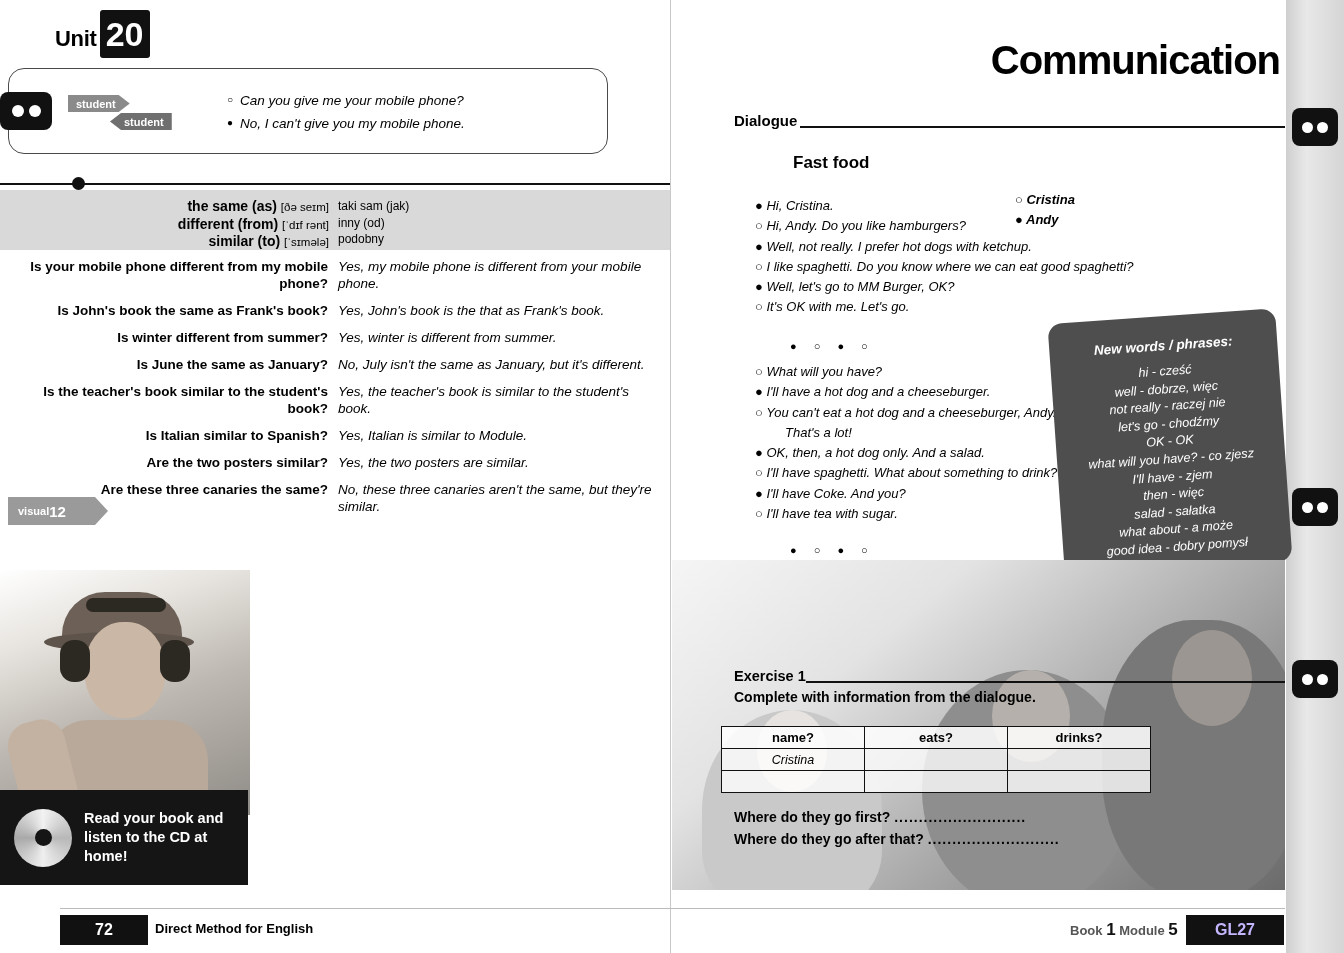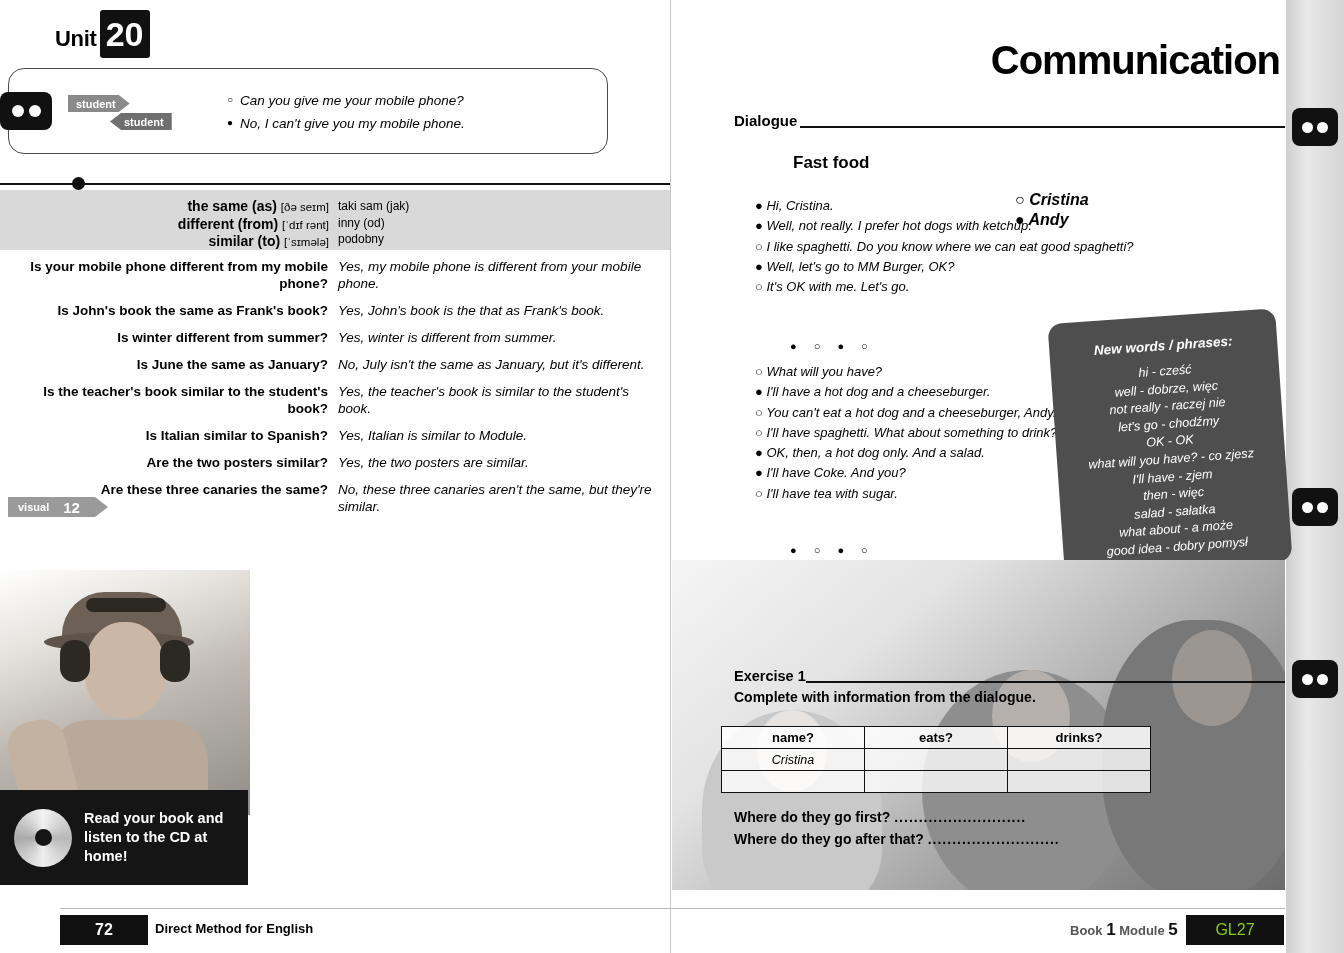--- a/index.html
+++ b/index.html
@@ -77,23 +77,23 @@
   .vocab-right div { font-size:12px; line-height:16.5px; }
 
   
   .qa { position:absolute; left:0; top:258px; width:670px; }
   .qa-row { display:flex; margin-bottom:10px; }
   .qa-q { width:335px; text-align:right; padding-right:7px; font-size:13.5px; font-weight:bold; line-height:17px; }
   .qa-a { width:330px; padding-left:3px; font-size:13.5px; font-style:italic; line-height:17px; }
 
   
   .visual-tag {
-    position:absolute; left:8px; top:497px; width:100px; height:20px;
+    position:absolute; left:8px; top:497px; width:100px; height:28px;
     background:#9a9a9a; color:#fff; font-weight:bold; font-size:11px;
-    display:flex; align-items:center; padding-left:10px; gap:14px;
+    display:flex; align-items:center; padding-left:10px; 
     clip-path: polygon(0 0, calc(100% - 13px) 0, 100% 50%, calc(100% - 13px) 100%, 0 100%);
   }
   .visual-tag .num { font-size:15px; }
 
   
   .photo-left {
     position:absolute; left:0; top:570px; width:250px; height:245px;
     background:
       radial-gradient(circle at 48% 33%, #cfc6bd 0 16%, rgba(0,0,0,0) 17%),
       linear-gradient(160deg,#ffffff 0%, #e7e4df 25%, #bdb8b1 55%, #8f8b86 100%);
@@ -125,21 +125,21 @@
   
   .comm-title {
     position:absolute; right:64px; top:38px; font-size:40px; font-weight:bold;
     letter-spacing:-1px;
   }
   .dialogue-label { position:absolute; left:734px; top:112px; font-size:15px; font-weight:bold; }
   .dialogue-rule { position:absolute; left:800px; top:126px; width:485px; height:2px; background:#111; }
 
   .fastfood { position:absolute; left:793px; top:153px; font-size:17px; font-weight:bold; }
 
-  .speakers { position:absolute; left:1015px; top:190px; font-size:16px; font-style:italic; font-weight:bold; line-height:20px; }
+  .speakers { position:absolute; left:1015px; top:190px; font-size:13px; font-style:italic; font-weight:bold; line-height:20px; }
 
   .dlg { position:absolute; left:755px; font-size:13px; font-style:italic; line-height:20.3px; }
   .dlg.p1 { top:196px; }
   .dlg.p2 { top:362px; }
   .dlg.p3 { top:566px; }
   .dlg .ind { padding-left:30px; }
 
   .dots { position:absolute; font-size:11px; letter-spacing:7px; }
   .dots.d1 { left:790px; top:340px; }
   .dots.d2 { left:790px; top:544px; }
@@ -185,21 +185,21 @@
   .ex-q.q2 { top:831px; }
   .ex-q .dotline { font-weight:bold; letter-spacing:1px; }
 
   
   .footer-bar { position:absolute; left:60px; top:915px; width:88px; height:30px; background:#111;
     color:#fff; font-weight:bold; font-size:16px; display:flex; align-items:center; justify-content:center; }
   .footer-text { position:absolute; left:155px; top:921px; font-size:13px; font-weight:bold; }
   .footer-right { position:absolute; left:1070px; top:920px; font-size:13px; font-weight:bold; color:#555; }
   .footer-right b.num { color:#111; font-size:17px; }
   .footer-code { position:absolute; left:1186px; top:915px; width:98px; height:30px; background:#111;
-    color:#84cc16; font-weight:normal; font-size:16px; display:flex; align-items:center; justify-content:center; }
+    color:#c4b5fd; font-weight:bold; font-size:16px; display:flex; align-items:center; justify-content:center; }
   .footer-line { position:absolute; left:60px; top:908px; width:1225px; height:1px; background:#bbb; }
 </style>
 </head>
 <body>
 
 <div class="page">
 
   <div class="edge-strip">
     <div class="edge-tab t1">
         <span class="eye"></span>
@@ -317,34 +317,36 @@
   <div class="dialogue-rule"></div>
   <div class="fastfood">Fast food</div>
 
   <div class="speakers">
     <div><span>○</span> <span>Cristina</span></div>
     <div><span>●</span> <span>Andy</span></div>
   </div>
 
   <div class="dlg p1">
     <div><span>●</span> <span>Hi, Cristina.</span></div>
+    <div><span>○</span> <span>Hi, Andy. Do you like hamburgers?</span></div>
     <div><span>●</span> <span>Well, not really. I prefer hot dogs with ketchup.</span></div>
     <div><span>○</span> <span>I like spaghetti. Do you know where we can eat good spaghetti?</span></div>
     <div><span>●</span> <span>Well, let's go to MM Burger, OK?</span></div>
     <div><span>○</span> <span>It's OK with me. Let's go.</span></div>
   </div>
 
   <div class="dots d1">● ○ ● ○</div>
 
   <div class="dlg p2">
     <div><span>○</span> <span>What will you have?</span></div>
     <div><span>●</span> <span>I'll have a hot dog and a cheeseburger.</span></div>
     <div><span>○</span> <span>You can't eat a hot dog and a cheeseburger, Andy.</span></div>
+    <div class="ind"><span>That's a lot!</span></div>
+    <div><span>●</span> <span>OK, then, a hot dog only. And a salad.</span></div>
     <div><span>○</span> <span>I'll have spaghetti. What about something to drink?</span></div>
-    <div><span>●</span> <span>OK, then, a hot dog only. And a salad.</span></div>
     <div><span>●</span> <span>I'll have Coke. And you?</span></div>
     <div><span>○</span> <span>I'll have tea with sugar.</span></div>
   </div>
 
   <div class="dots d2">● ○ ● ○</div>
 
   <div class="dlg p3">
     <div><span>●</span> <span>Can we go to the cinema now?</span></div>
     <div><span>○</span> <span>Well, I don't know. Let's go to the park!</span></div>
     <div><span>●</span> <span>Good idea!</span></div>

